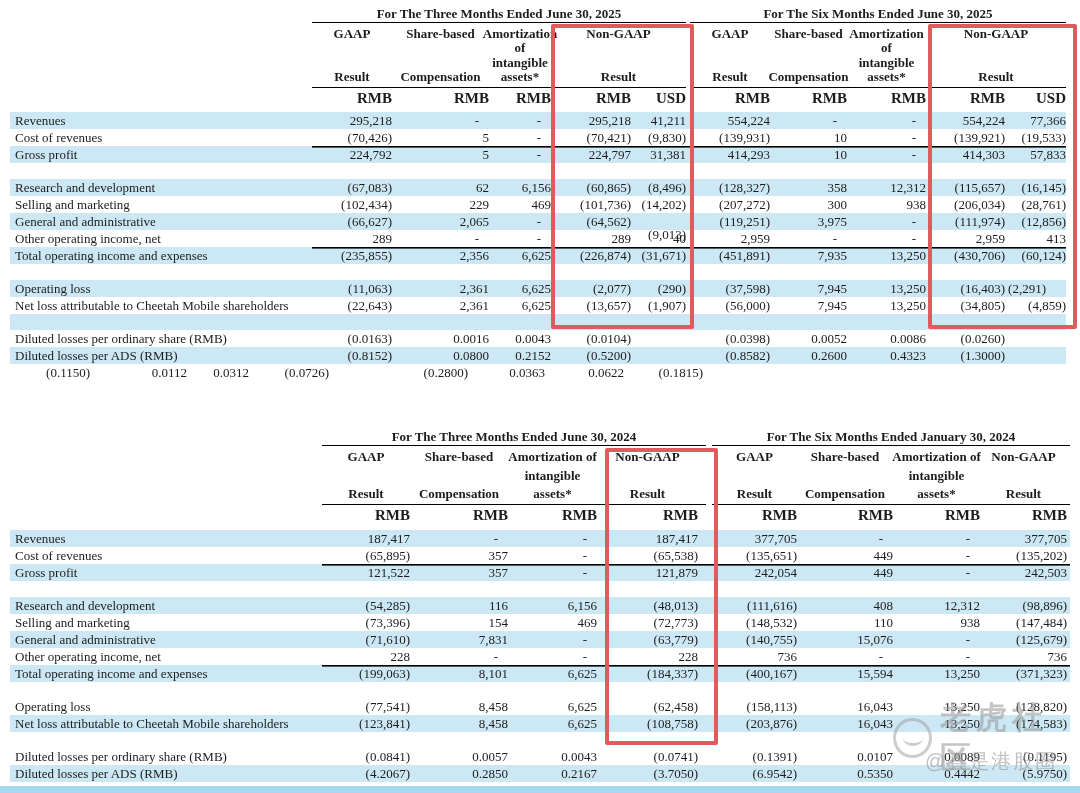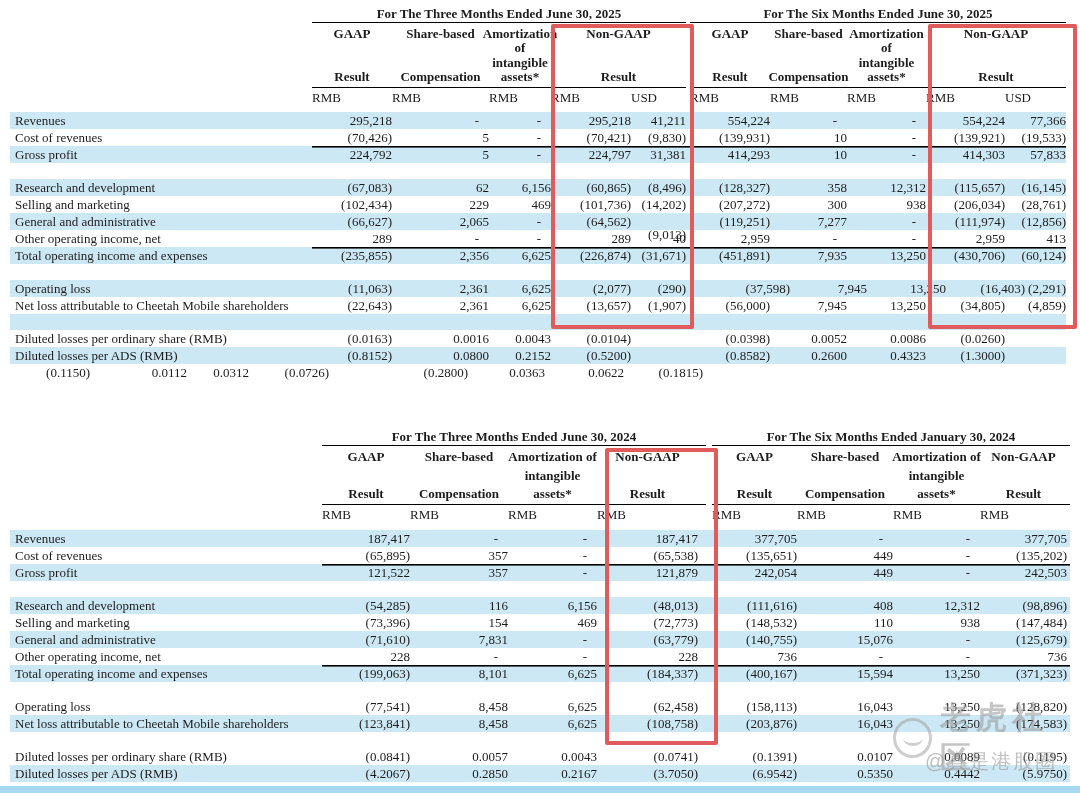--- a/index.html
+++ b/index.html
@@ -9,21 +9,21 @@
   .hrow{display:flex;}
   .spacer{flex:none;}
   .group{flex:none;}
   .gtitle{font-weight:bold;text-align:center;font-size:13px;height:16px;line-height:16px;
           border-bottom:1.5px solid #000;white-space:nowrap;}
   .gcols{display:flex;}
   .hcell{display:flex;flex-direction:column;justify-content:space-between;align-items:center;
          font-weight:bold;font-size:13px;line-height:14px;padding:4px 0 3px;box-sizing:border-box;}
   .hline{white-space:nowrap;}
   .units{display:flex;border-top:1.5px solid #000;height:21px;}
-  .ucell{text-align:left;font-weight:normal;font-size:13px;line-height:20px;flex:none;}
+  .ucell{text-align:right;font-weight:bold;font-size:15px;line-height:20px;flex:none;}
   .rows{margin-top:3px;}
   .row{display:flex;height:17px;line-height:17px;font-size:13px;}
   .row.empty{height:16px;}
   .row.shaded{background:#cde8f5;}
   .label{flex:none;padding-left:5px;white-space:nowrap;box-sizing:border-box;}
   .nums{display:flex;flex:none;}
   .nums.rule{box-shadow:0 1.6px 0 #000;}
   .cell{flex:none;text-align:right;white-space:nowrap;box-sizing:border-box;}
   .cell.dash{padding-right:10px;}
   .filler{flex:none;}
@@ -196,21 +196,21 @@
           <div class="row shaded">
             <div class="label" style="width: 302px;">General and administrative</div>
             <div class="nums">
               <div class="cell" style="width: 80px;">(66,627)</div>
               <div class="cell" style="width: 97px;">2,065</div>
               <div class="cell dash" style="width: 62px;">-</div>
               <div class="cell" style="width: 80px;">(64,562)</div>
               <div class="cell" style="width: 55px; margin-top: 13px;">(9,013)</div>
               <div class="filler" style="width: 4px;"></div>
               <div class="cell" style="width: 80px;">(119,251)</div>
-              <div class="cell" style="width: 77px;">7,277</div>
+              <div class="cell" style="width: 77px;">3,975</div>
               <div class="cell dash" style="width: 79px;">-</div>
               <div class="cell" style="width: 79px;">(111,974)</div>
               <div class="cell" style="width: 61px;">(12,856)</div>
             </div>
           </div>
           <div class="row">
             <div class="label" style="width: 302px;">Other operating income, net</div>
             <div class="nums rule">
               <div class="cell" style="width: 80px;">289</div>
               <div class="cell dash" style="width: 97px;">-</div>
@@ -244,21 +244,21 @@
           <div class="row empty"></div>
           <div class="row shaded">
             <div class="label" style="width: 302px;">Operating loss</div>
             <div class="nums">
               <div class="cell" style="width: 80px;">(11,063)</div>
               <div class="cell" style="width: 97px;">2,361</div>
               <div class="cell" style="width: 62px;">6,625</div>
               <div class="cell" style="width: 80px;">(2,077)</div>
               <div class="cell" style="width: 55px;">(290)</div>
               <div class="filler" style="width: 4px;"></div>
-              <div class="cell" style="width: 80px; margin-left: 20px;">(37,598)</div>
+              <div class="cell" style="width: 80px;">(37,598)</div>
               <div class="cell" style="width: 77px;">7,945</div>
               <div class="cell" style="width: 79px;">13,250</div>
               <div class="cell" style="width: 79px;">(16,403)</div>
               <div class="cell" style="width: 41px;">(2,291)</div>
             </div>
           </div>
           <div class="row">
             <div class="label" style="width: 302px;">Net loss attributable to Cheetah Mobile shareholders</div>
             <div class="nums">
               <div class="cell" style="width: 80px;">(22,643)</div>

